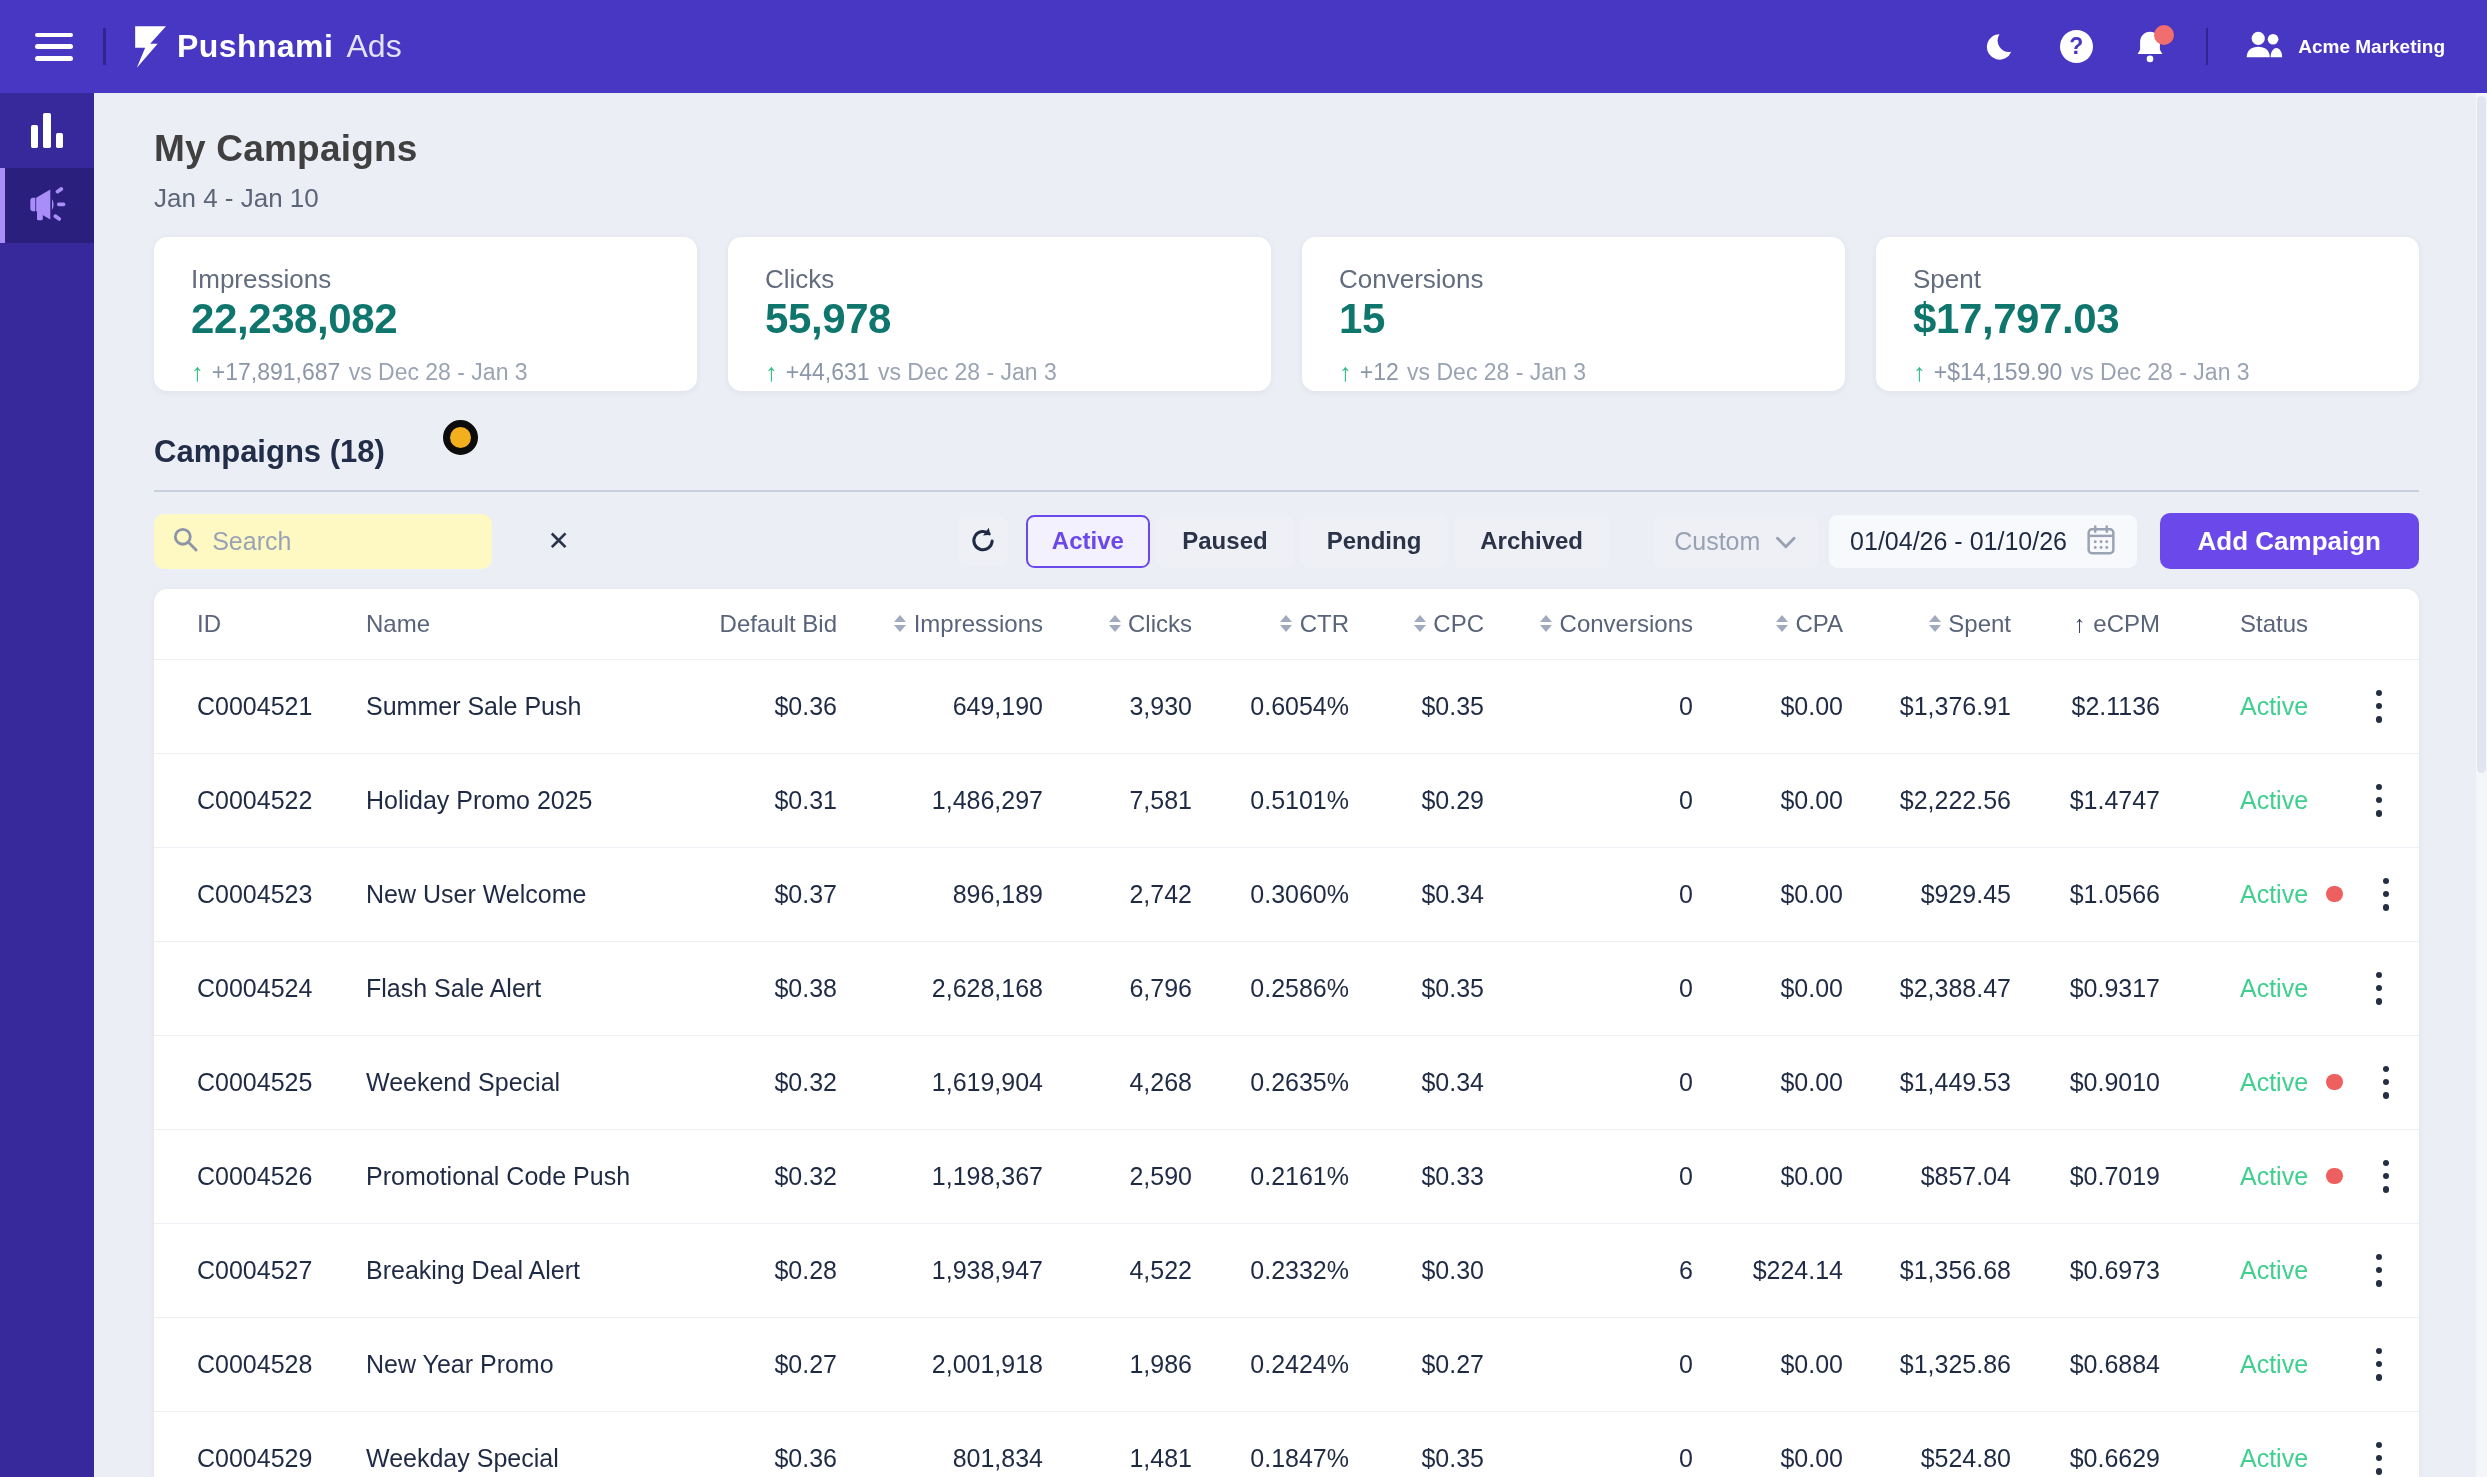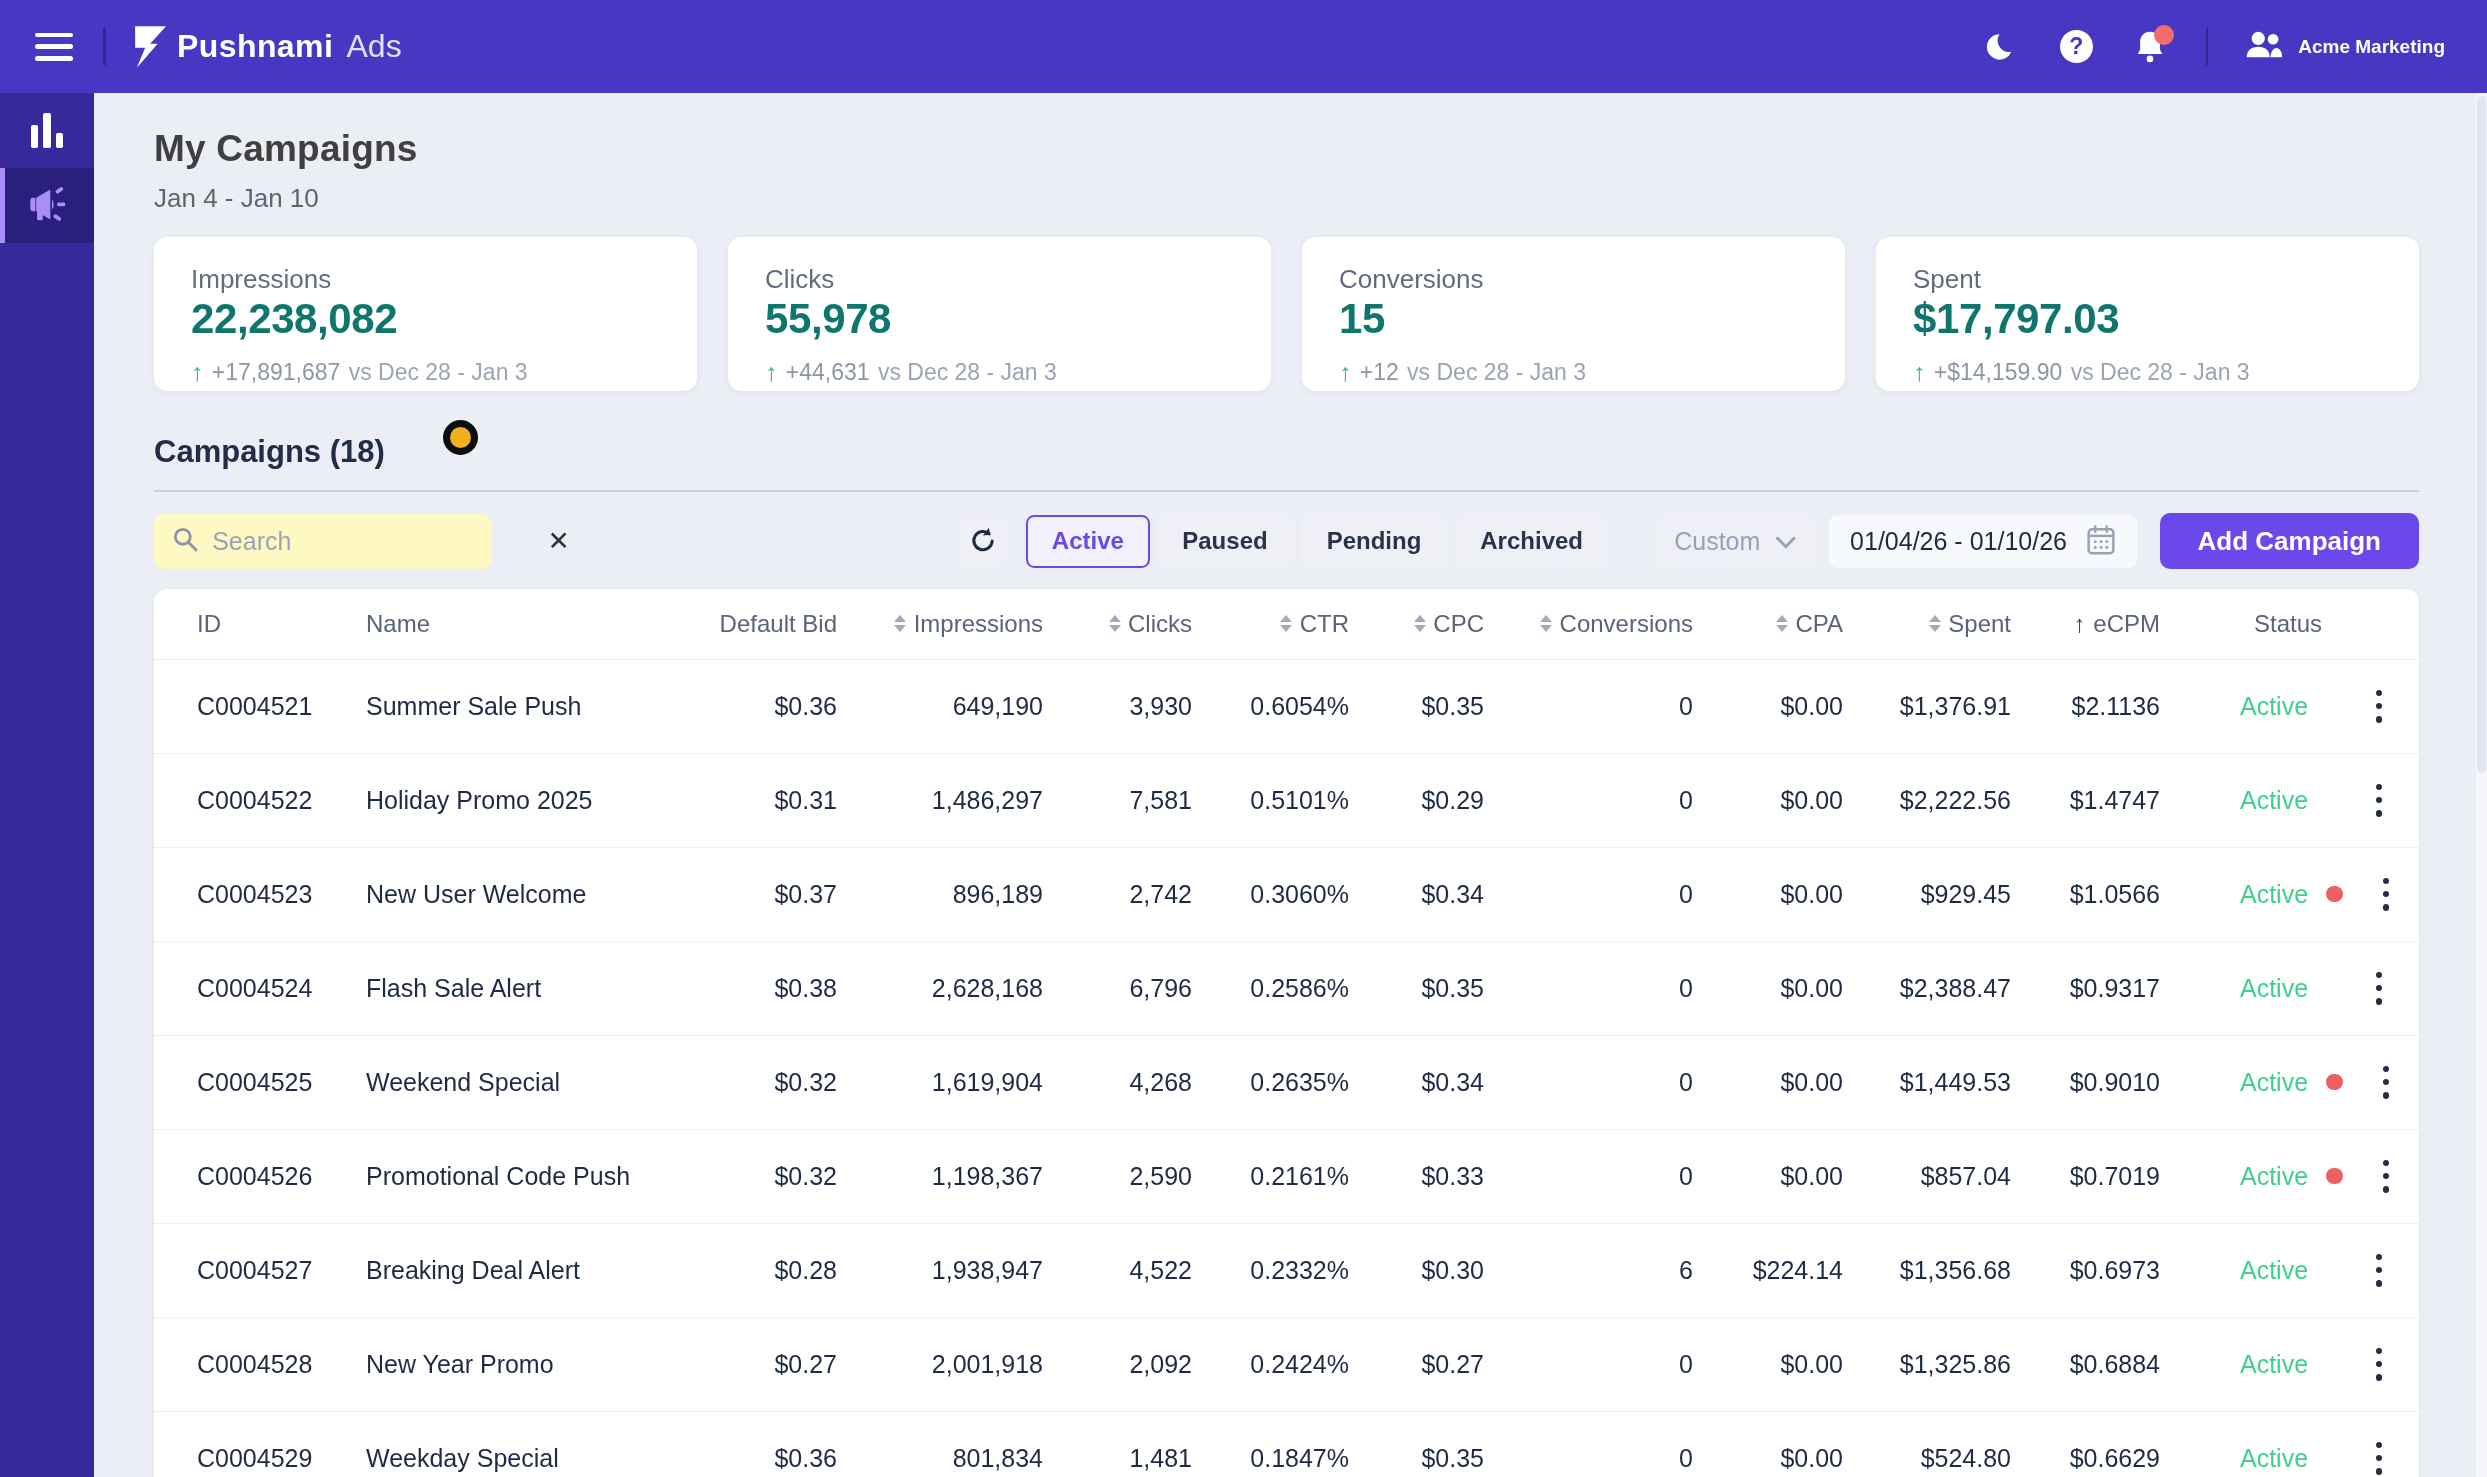--- a/index.html
+++ b/index.html
@@ -64,21 +64,21 @@
   .datefield { height:53px; margin-left:10px; padding:0 21.6px; background:#f8f9fc; border-radius:8.3px; display:flex; align-items:center; gap:20px; cursor:pointer; }
   .datefield .dval { font-size:25px; color:#1e2942; }
   .add-btn { height:56px; margin-left:23px; padding:0 38px; background:#6b48ea; color:#fff; border:none; border-radius:10px; font-family:"Liberation Sans", sans-serif; font-size:26px; font-weight:700; cursor:pointer; }
 
   
   .table-card { margin-top:20px; background:#fff; border-radius:13.3px 13.3px 0 0; height:933px; overflow:hidden; box-shadow:0 1.7px 6.6px rgba(35,48,96,.05); }
   .thead, .trow { display:grid; grid-template-columns:169px 349px 122px 206px 149px 157px 135px 209px 150px 168px 149px 1fr 53px; align-items:center; padding:0 30px 0 43px; }
   .thead { height:70px; }
   .hcell { font-size:24px; color:#596379; display:flex; align-items:center; gap:7.5px; }
   .hcell.num { justify-content:flex-end; }
-  .hcell.status-h { padding-left:80px;justify-content:center; }
+  .hcell.status-h { padding-left:80px; }
   .sorticon { display:flex; flex-direction:column; gap:3.3px; }
   .sorticon i { display:block; width:0; height:0; border-left:6.6px solid transparent; border-right:6.6px solid transparent; }
   .sorticon i.u { border-bottom:7.5px solid #a2abbd; }
   .sorticon i.d { border-top:7.5px solid #a2abbd; }
   .arr-asc { color:#39435c; font-size:24px; }
   .trow { height:94px; border-top:1.7px solid #edeff5; }
   .cell { font-size:25px; color:#1f2a44; }
   .cell.num { text-align:right; }
   .cell.status-c { padding-left:80px; display:flex; align-items:center; gap:18.3px; }
   .status-text { color:#3fcf8e; font-size:25px; }
@@ -499,21 +499,21 @@
                 <i></i>
                 <i></i>
               </div>
             </div>
           </div>
           <div class="trow">
             <div class="cell">C0004528</div>
             <div class="cell">New Year Promo</div>
             <div class="cell num">$0.27</div>
             <div class="cell num">2,001,918</div>
-            <div class="cell num">2,092</div>
+            <div class="cell num">1,986</div>
             <div class="cell num">0.2424%</div>
             <div class="cell num">$0.27</div>
             <div class="cell num">0</div>
             <div class="cell num">$0.00</div>
             <div class="cell num">$1,325.86</div>
             <div class="cell num">$0.6884</div>
             <div class="cell status-c">
               <span class="status-text">Active</span>
             </div>
             <div class="kebab-cell">

